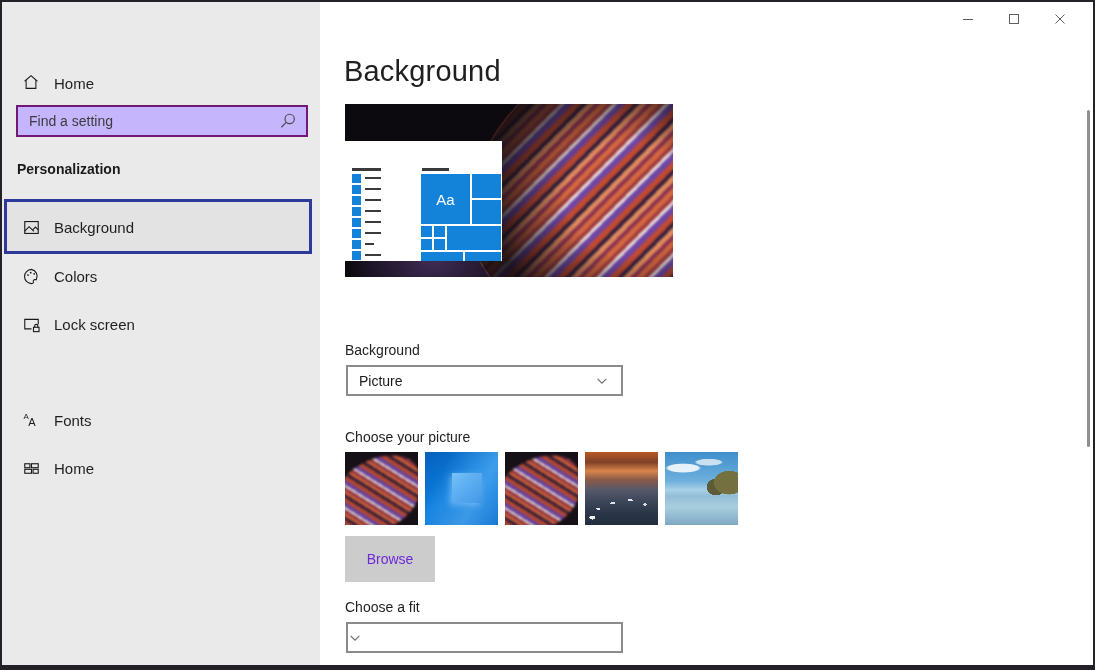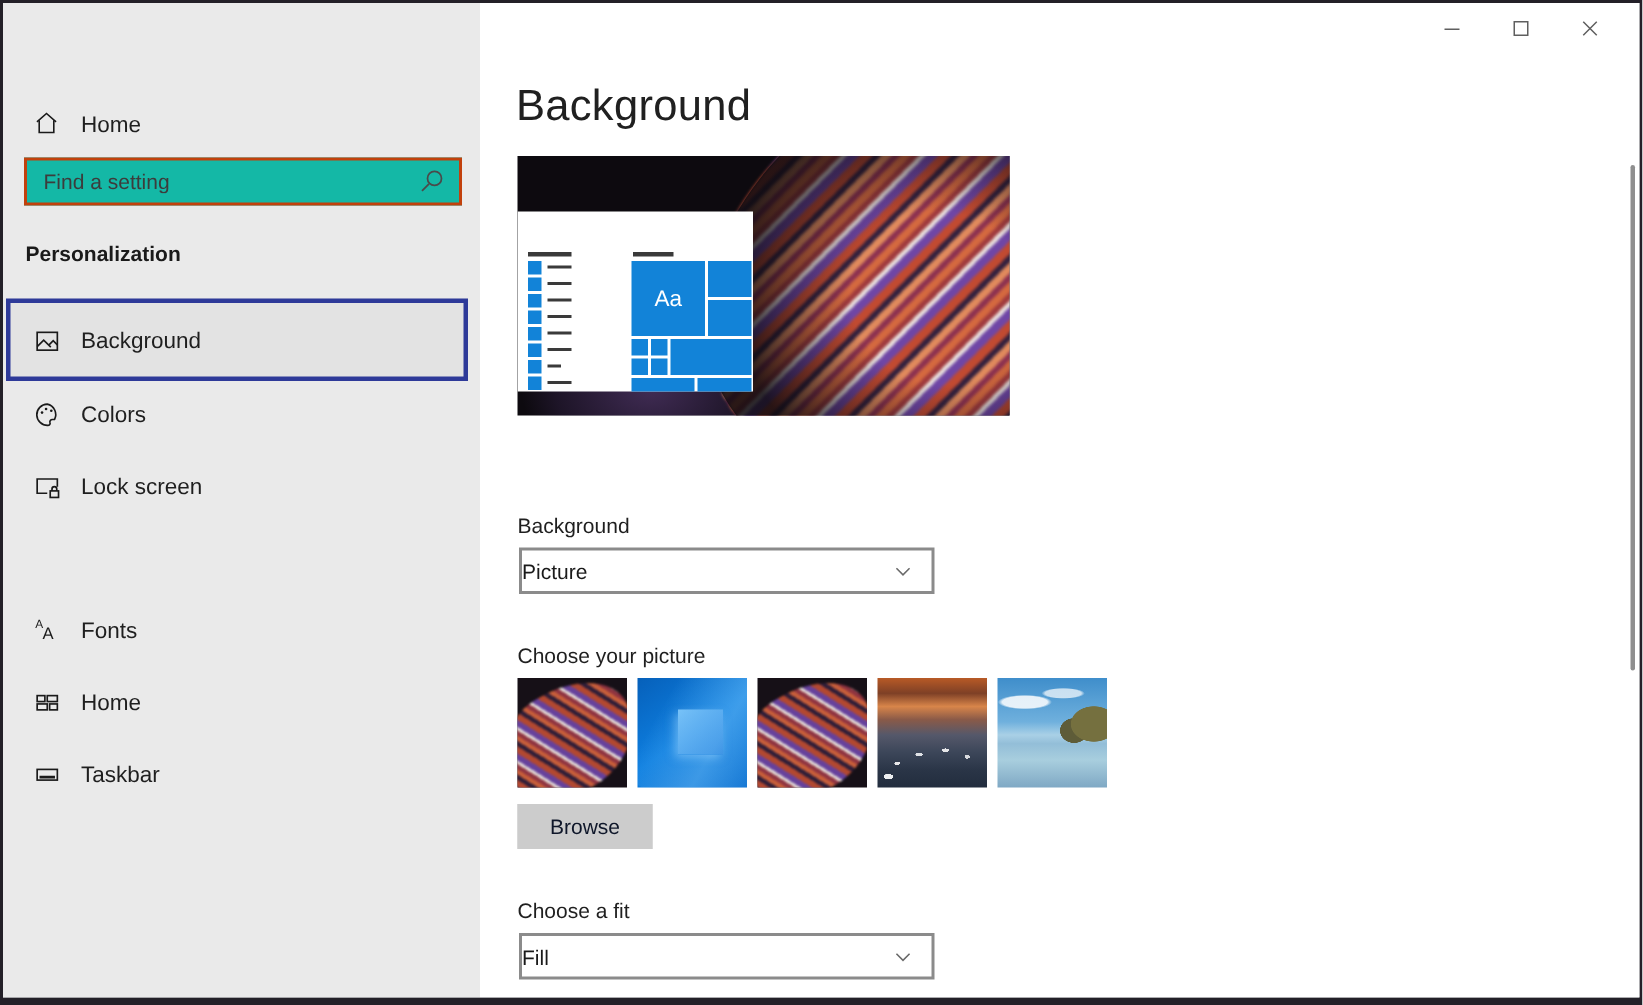--- a/index.html
+++ b/index.html
@@ -14,21 +14,21 @@
     background:#eaeaea; }
   .titlebar-left { position:absolute; left:0; top:0; width:318px; height:36px; }
   .back-btn { position:absolute; left:14px; top:7px; width:30px; height:22px;
     display:flex; align-items:center; justify-content:center; cursor:pointer; }
   .app-title { position:absolute; left:62px; top:10px; font-size:12px; color:#2b2b2b; }
   .home-row { position:absolute; left:0; top:58px; width:318px; height:32px;
     display:flex; align-items:flex-end; cursor:pointer; }
   .home-row .nav-icon { margin-left:19px; }
   .home-row .nav-label { margin-left:13px; }
   .search-box { position:absolute; left:14px; top:103px; width:292px; height:32px;
-    background:#14b8a6; border:2px solid #c2410c; display:flex; align-items:center; }
+    background:#c4b5fd; border:2px solid #701a75; display:flex; align-items:center; }
   .search-box input { flex:1; border:none; outline:none; background:transparent;
     font-family:inherit; font-size:14px; color:#3c3c3c; padding:0 8px 0 11px; }
   .search-box input::placeholder { color:#3c3c3c; opacity:1; }
   .search-glyph { width:24px; height:20px; margin-right:4px; flex:0 0 auto; }
   .section-label { position:absolute; left:15px; top:159px; font-size:14px;
     font-weight:bold; color:#1a1a1a; }
 
   .nav-item { position:absolute; left:0; width:318px; height:44px;
     display:flex; align-items:center; cursor:pointer; }
   .nav-icon { width:20px; height:20px; margin-left:19px; flex:0 0 auto;
@@ -68,21 +68,21 @@
   .mw-sq { position:absolute; width:9px; height:9px; background:#1283d8; }
   .mw-dash { position:absolute; width:16px; height:2px; background:#3a3a3a; }
   .mw-tile { position:absolute; background:#1283d8; }
   .mw-aa { display:flex; align-items:center; justify-content:center;
     color:#ffffff; font-size:15px; }
 
   .field-label { position:absolute; left:25px; font-size:14px; color:#1f1f1f; }
   .dropdown { position:absolute; left:26px; width:277px; height:31px;
     background:#fff; border:2px solid #8b8b8b; display:flex; align-items:center;
     cursor:pointer; }
-  .dropdown .dd-value { font-size:14px; color:#1a1a1a; flex:1; }
+  .dropdown .dd-value { margin-left:11px; font-size:14px; color:#1a1a1a; flex:1; }
   .dropdown .dd-chevron { margin-right:12px; width:14px; height:14px; }
 
   .thumbs { position:absolute; left:25px; top:450px; display:flex; gap:7px; }
   .thumb { width:73px; height:73px; position:relative; overflow:hidden; cursor:pointer; }
   .th-swirl { background:#161017; }
   .th-swirl::after { content:""; position:absolute; left:-15%; top:10%; width:125%;
     height:95%; border-radius:48% 52% 55% 45%/55% 45% 60% 40%;
     transform:rotate(-28deg);
     background:repeating-linear-gradient(60deg,
       #c95f3a 0 3px, #8f3340 3px 6px, #e6ded8 6px 8px, #66419c 8px 12px,
@@ -104,23 +104,23 @@
     linear-gradient(180deg,#b85a26 0%,#7e4026 14%,#d8854a 26%,#8a5a48 38%,
       #55586a 52%,#3c4659 68%,#2a3547 84%,#222d3e 100%); }
   .th-beach { background:
     radial-gradient(26px 20px at 88% 42%, #75703f 58%, transparent 60%),
     radial-gradient(16px 14px at 70% 48%, #5e5c38 58%, transparent 60%),
     radial-gradient(30px 8px at 25% 22%, rgba(255,255,255,.85) 50%, transparent 60%),
     radial-gradient(24px 6px at 60% 14%, rgba(255,255,255,.7) 50%, transparent 60%),
     linear-gradient(180deg,#3f8ecb 0%,#6fb0dd 40%,#a9d0e6 52%,#93bed8 60%,
       #a8cede 75%,#7fa8c4 100%); }
 
-  .browse-btn { position:absolute; left:25px; top:534px; width:90px; height:30px;
+  .browse-btn { position:absolute; left:25px; top:534px; width:90px; height:46px;
     background:#cccccc; border:2px solid #cccccc; display:flex; align-items:center;
-    justify-content:center; font-size:14px; color:#0f172a; cursor:pointer; }
+    justify-content:center; font-size:14px; color:#6d28d9; cursor:pointer; }
 
   .scrollbar { position:absolute; right:3px; top:108px; width:3px; height:337px;
     background:#8f8f8f; border-radius:2px; }
   svg { display:block; }
 </style>
 </head>
 <body>
 
 <div class="screen">
 <div class="window">
@@ -201,29 +201,20 @@
         <svg width="19" height="19" viewBox="0 0 24 24" fill="none" stroke="#1a1a1a" stroke-width="1.4">
           <rect x="3.5" y="6" width="6.5" height="5"></rect>
           <rect x="12" y="6" width="8.5" height="5"></rect>
           <rect x="3.5" y="13" width="8.5" height="5"></rect>
           <rect x="14" y="13" width="6.5" height="5"></rect>
         </svg>
       </span>
       <span class="nav-label">Home</span>
     </div>
 
-    <div class="nav-item" style="top:492px;">
-      <span class="nav-icon">
-        <svg width="19" height="19" viewBox="0 0 24 24" fill="none" stroke="#1a1a1a" stroke-width="1.4">
-          <rect x="3.5" y="7.5" width="17" height="9"></rect>
-          <path d="M5.5 14 h13" stroke-width="2.2"></path>
-        </svg>
-      </span>
-      <span class="nav-label">Taskbar</span>
-    </div>
   </div>
 
   <div class="main">
 
     <div class="win-controls">
       <div class="win-btn">
         <svg width="12" height="12" viewBox="0 0 12 12" stroke="#5f5f5f" stroke-width="1">
               <path d="M1 6.5 h10"></path>
             </svg>
       </div>
@@ -295,21 +286,20 @@
       <div class="thumb th-swirl"></div>
       <div class="thumb th-blue"></div>
       <div class="thumb th-swirl"></div>
       <div class="thumb th-sunset"></div>
       <div class="thumb th-beach"></div>
     </div>
     <div class="browse-btn">Browse</div>
 
     <div class="field-label" style="top:597px;">Choose a fit</div>
     <div class="dropdown" style="top:620px;">
-      <span class="dd-value">Fill</span>
       <span class="dd-chevron">
         <svg width="14" height="14" viewBox="0 0 16 16" fill="none" stroke="#6a6a6a" stroke-width="1.2">
           <path d="M3 5.5 l5 5 l5 -5"></path>
         </svg>
       </span>
     </div>
 
     <div class="scrollbar"></div>
   </div>
 

